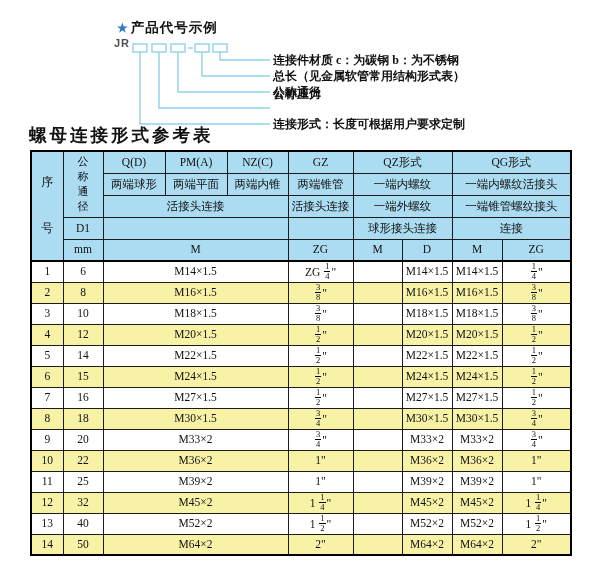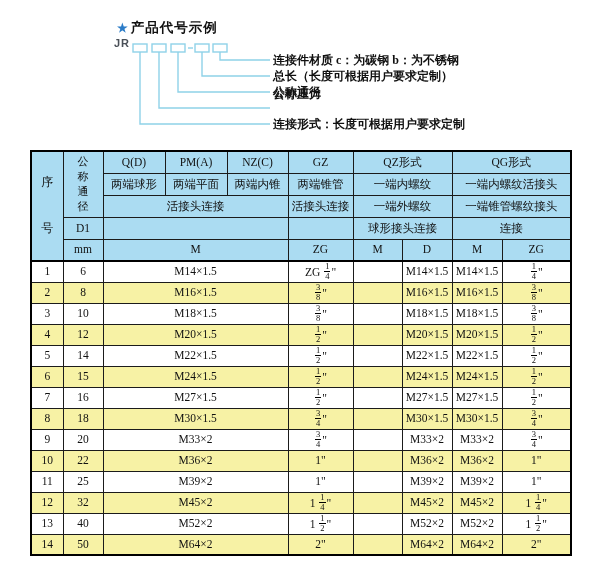--- a/index.html
+++ b/index.html
@@ -58,26 +58,27 @@
         <polyline points="178,52 178,92 270,92"></polyline>
         <polyline points="159,52 159,108 270,108"></polyline>
         <polyline points="140,52 140,124 270,124"></polyline>
       </g>
     </svg>
     <div class="diagram-title">
       <span class="star">★</span><span>产品代号示例</span>
     </div>
     <span class="jr">JR</span>
     <div class="dlabel" style="top:52px">连接件材质  c：为碳钢  b：为不锈钢</div>
-    <div class="dlabel" style="top:68px">总长（长度可根据用户要求定制）</div>
+    <div class="dlabel" style="top:68px">总长（见金属软管常用结构形式表）</div>
     <div class="dlabel" style="top:84px">公称通径</div>
     <div class="dlabel" style="top:86px">公称压力</div>
     <div class="dlabel" style="top:116px">连接形式：长度可根据用户要求定制</div>
   </div>
 
+  <div class="table-title">螺母连接形式参考表</div>
 
   <table class="ref">
     <colgroup>
       <col style="width:32px">
         <col style="width:40px">
       <col style="width:62px">
         <col style="width:62px">
         <col style="width:61px">
       <col style="width:65px">
       <col style="width:49px">

